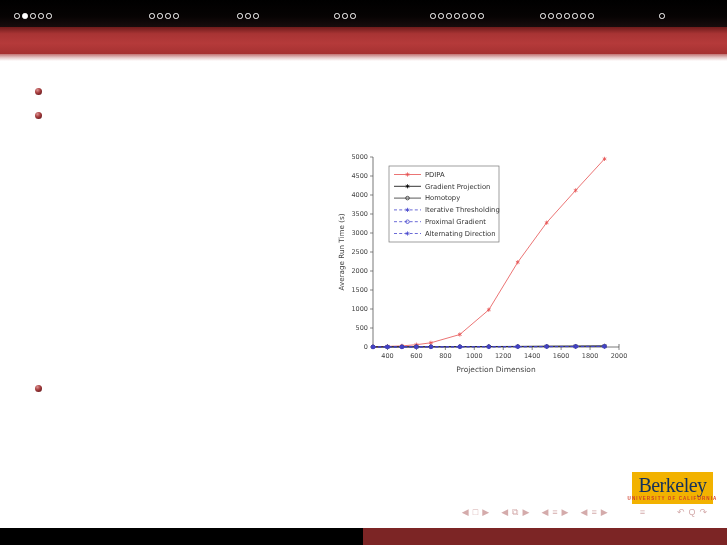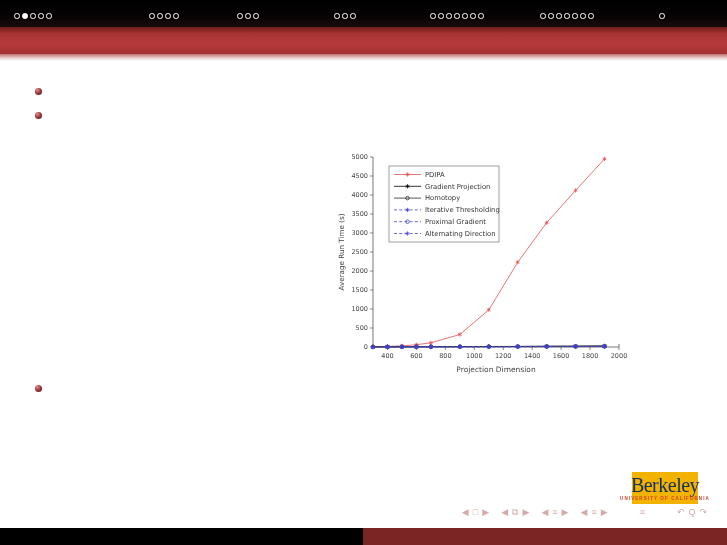--- a/index.html
+++ b/index.html
@@ -50,21 +50,21 @@
     background:radial-gradient(circle at 35% 30%,#dc9494 0%,#aa4242 40%,#641419 85%,#4a0d10 100%);
   }
   .bullet-text{font-size:11px;color:#222;}
 
   
   .chart-wrap{position:absolute;left:333px;top:147px;width:296px;height:236px;}
   .chart-wrap svg{display:block;}
 
   
   .logo{
-    position:absolute;left:632px;top:472px;width:66px;height:32px;
+    position:absolute;left:632px;top:472px;width:81px;height:32px;
     background:#f2b200;display:flex;flex-direction:column;align-items:center;
     justify-content:center;box-sizing:border-box;
   }
   .logo-name{
     font-family:"Liberation Serif",serif;font-size:20px;line-height:20px;
     color:#14305c;letter-spacing:-0.5px;
   }
   .logo-sub{
     font-size:4.5px;font-weight:bold;color:#cf3b28;letter-spacing:1.1px;
     margin-top:1px;white-space:nowrap;

